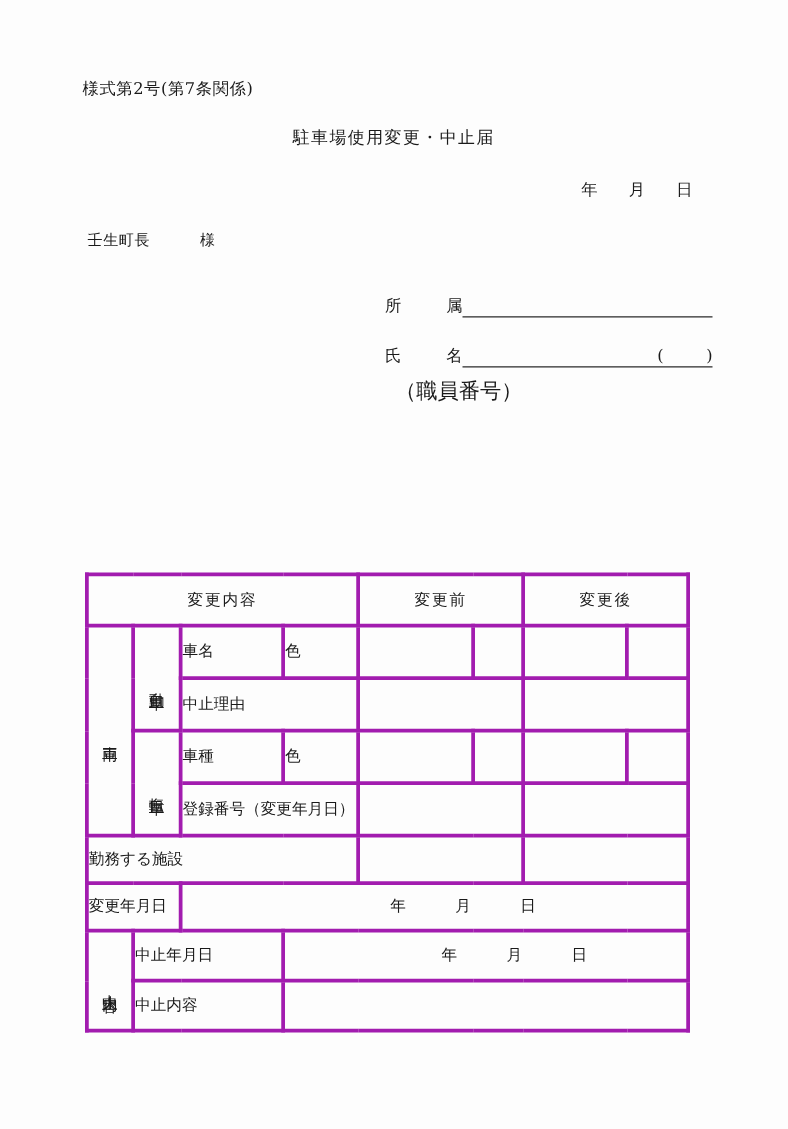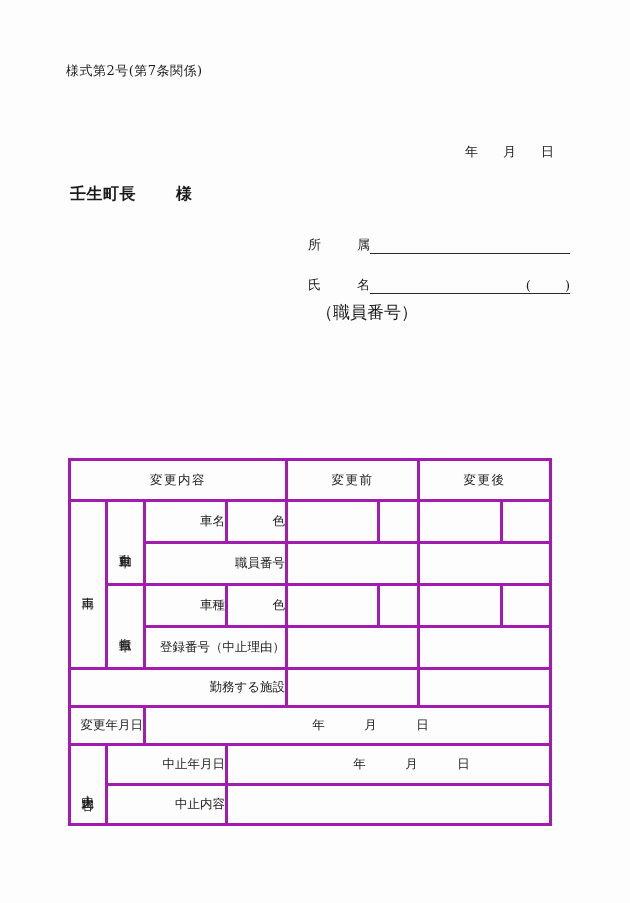--- a/index.html
+++ b/index.html
@@ -45,23 +45,22 @@
 
   .date-line {
     left: 465px; top: 143px;
     font-size: 13px;
   }
   .date-line .g { display: inline-block; width: 38px; }
   .date-line .g:last-child { width: auto; }
 
   .addressee {
     left: 70px; top: 184px;
-    font-size: 16px;
+    font-size: 12px;
     letter-spacing: 0.5px;
-    font-weight: bold;
   }
   .addressee .sama { margin-left: 40px; }
 
   
   .sig-block {
     position: absolute;
     left: 308px; top: 236px;
     font-size: 13px;
   }
   .sig-row {
@@ -114,21 +113,21 @@
     border-collapse: collapse;
     table-layout: fixed;
     font-size: 12.5px;
   }
   table.form td {
     border: 3px solid #a21caf;
     padding: 0;
     vertical-align: middle;
     background: #fdfdfd;
   }
-  .cell-pad { padding: 4px 6px; text-align: right; }
+  .cell-pad { padding: 4px 6px; }
 
   
   .vert {
     text-align: center;
     vertical-align: middle;
   }
   .vert span {
     writing-mode: vertical-rl;
     text-orientation: upright;
     display: inline-block;
@@ -149,20 +148,21 @@
   .ymd .g:last-child { width: auto; }
   .ymd-inner { display: inline-block; padding-left: 46px; }
 </style>
 </head>
 <body>
 
 <div class="page">
 
   <div class="abs form-no">様式第2号(第7条関係)</div>
 
+  <div class="abs doc-title">駐車場使用変更・中止届</div>
 
   <div class="abs date-line">
     <span class="g">年</span><span class="g">月</span><span class="g">日</span>
   </div>
 
   <div class="abs addressee">
     <span>壬生町長</span><span class="sama">様</span>
   </div>
 
   <div class="sig-block">
@@ -218,39 +218,39 @@
       </td>
       <td class="cell-pad">車名</td>
       <td class="cell-pad">色</td>
       <td></td>
       <td></td>
       <td></td>
       <td></td>
     </tr>
 
     <tr class="r-reg">
-      <td class="cell-pad" colspan="2">職員番号</td>
+      <td class="cell-pad" colspan="2">中止理由</td>
       <td colspan="2"></td>
       <td colspan="2"></td>
     </tr>
 
     <tr class="r-veh">
       <td class="vert" rowspan="2">
         <span>自転車</span>
       </td>
       <td class="cell-pad">車種</td>
       <td class="cell-pad">色</td>
       <td></td>
       <td></td>
       <td></td>
       <td></td>
     </tr>
 
     <tr class="r-reg">
-      <td class="cell-pad" colspan="2">登録番号（中止理由）</td>
+      <td class="cell-pad" colspan="2">登録番号（変更年月日）</td>
       <td colspan="2"></td>
       <td colspan="2"></td>
     </tr>
 
     <tr class="r-fac">
       <td class="cell-pad" colspan="4">勤務する施設</td>
       <td colspan="2"></td>
       <td colspan="2"></td>
     </tr>
 

